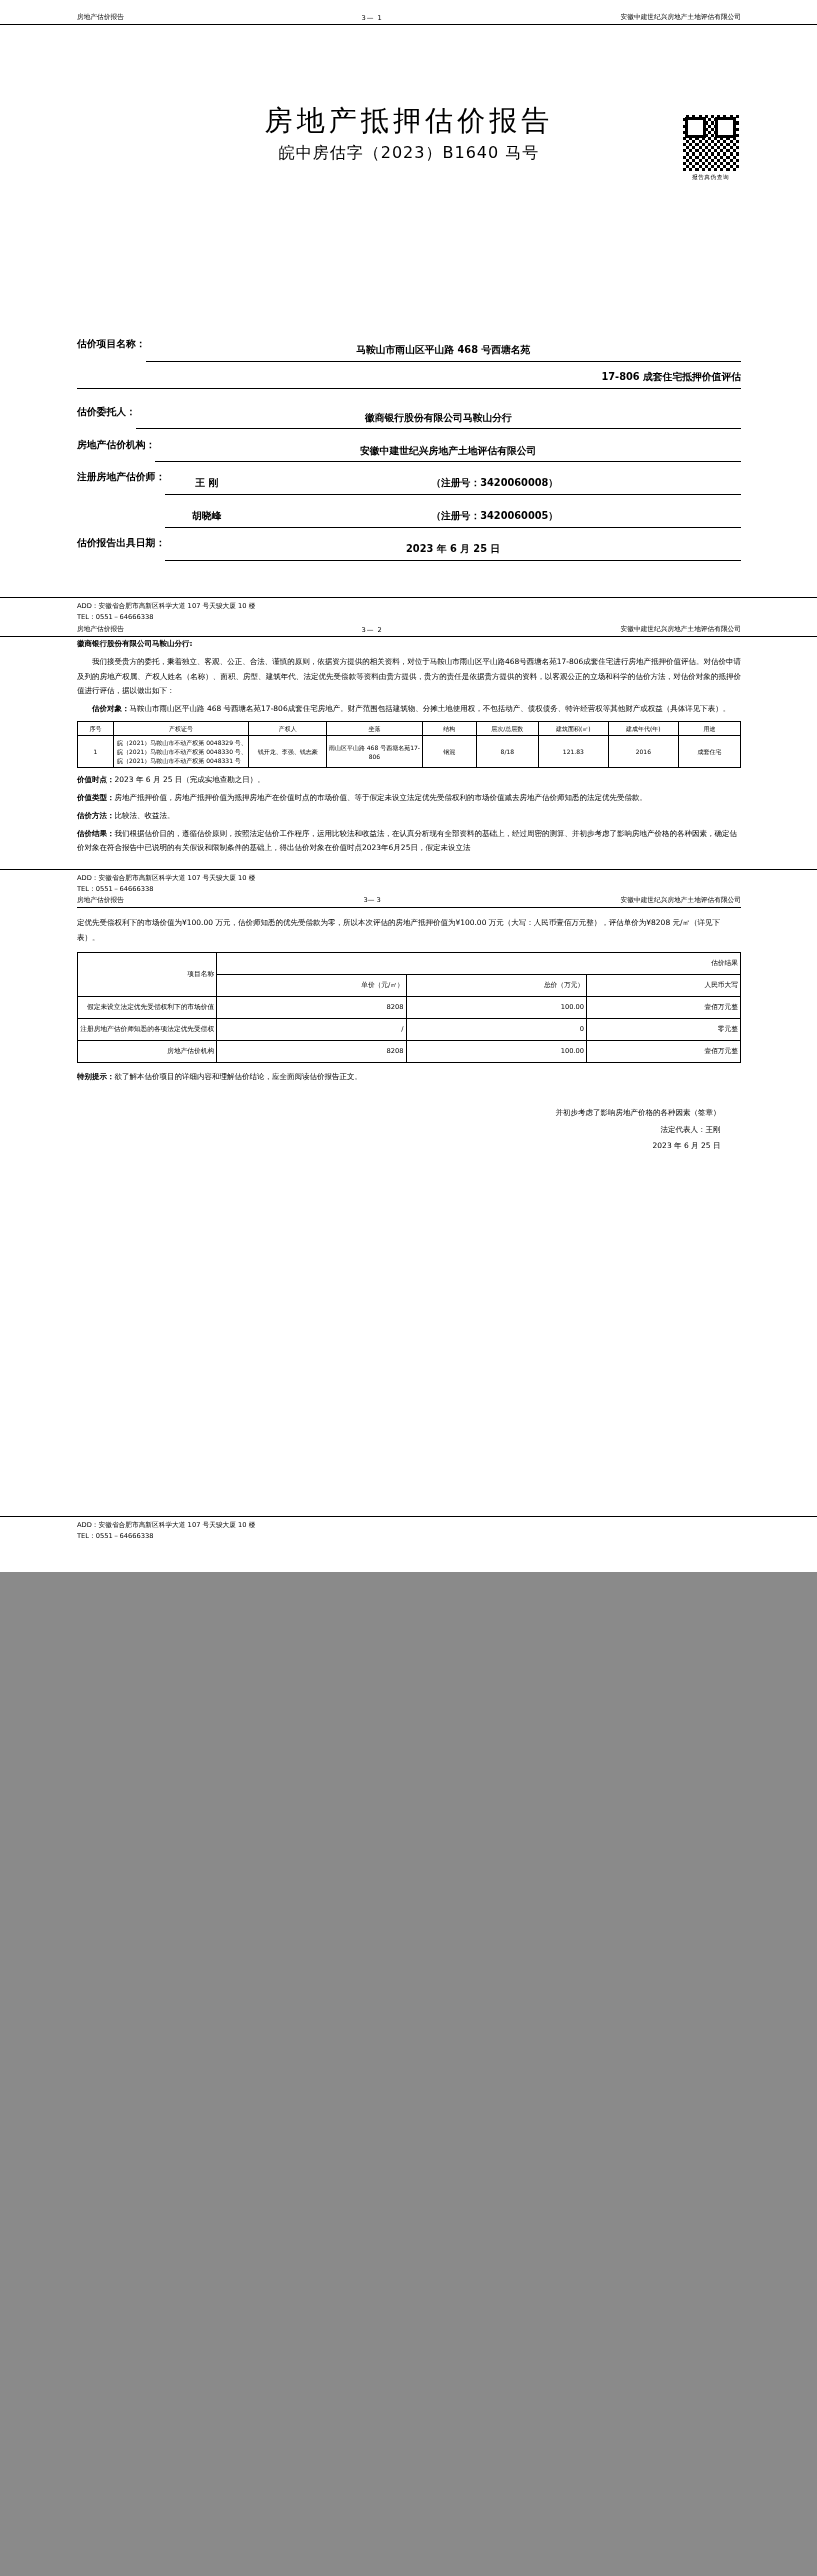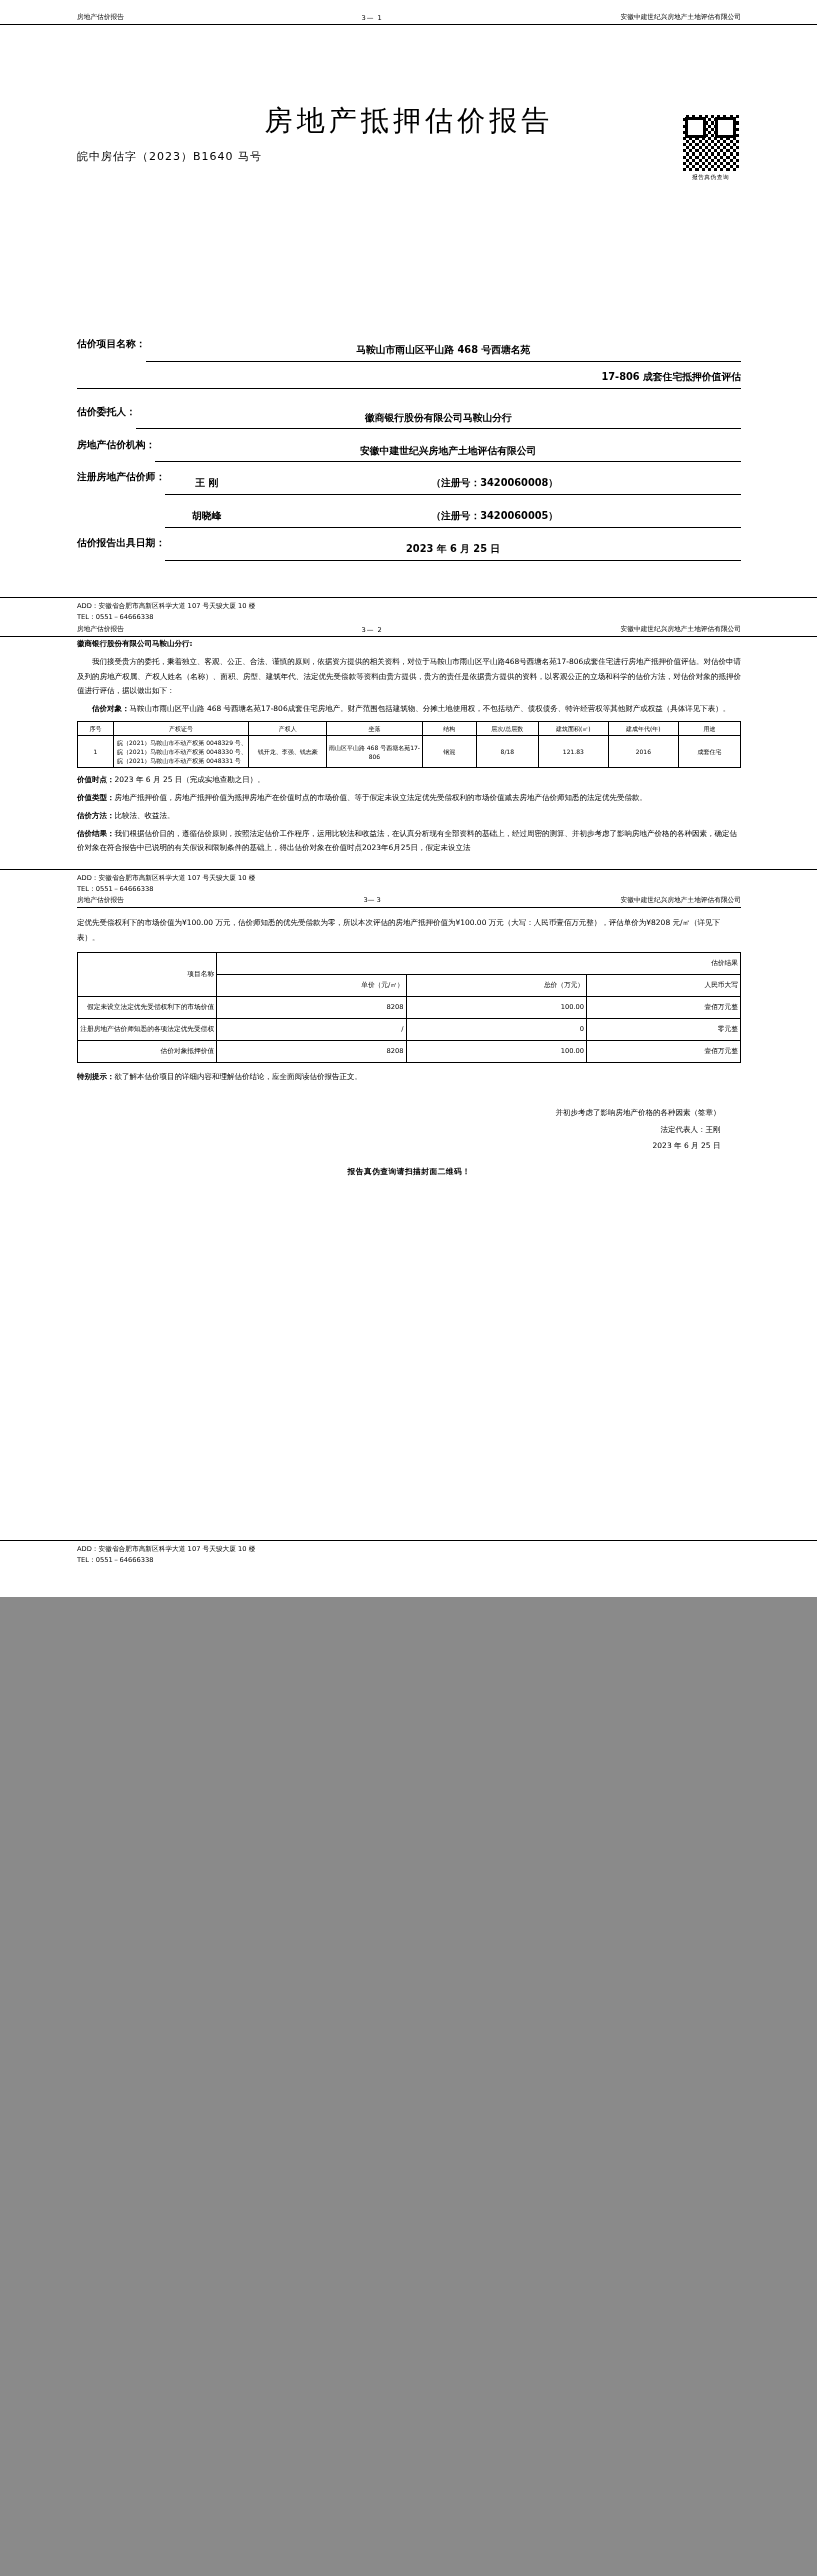--- a/index.html
+++ b/index.html
@@ -79,23 +79,23 @@
   .qr-cap { font-size: 5.7px; margin-top: 2.1px; color:#000; letter-spacing:0.5px;}
   .cover-title {
     text-align: center;
     font-size: 28px;
     font-weight: normal;
     letter-spacing: 4.1px;
     margin-top: 77px;
     font-family: "DejaVu Sans", "Liberation Sans", sans-serif;
   }
   .cover-sub {
-    text-align: left;
-    font-size: 11px;
-    margin-top: 9px;
+    text-align: center;
+    font-size: 16px;
+    margin-top: 3px;
     letter-spacing: 1px;
   }
   .cover-fields {
     margin-top: 170px;
     font-size: 9.8px;
     line-height: 2.0;
   }
   .fld-row { display: flex; align-items: flex-start; margin-bottom: 5.2px; }
   .fld-label { white-space: nowrap; font-weight: bold; }
   .fld-val {
@@ -350,38 +350,37 @@
               <td>100.00</td>
               <td>壹佰万元整</td>
             </tr>
             <tr>
               <td>注册房地产估价师知悉的各项法定优先受偿权</td>
               <td>/</td>
               <td>0</td>
               <td>零元整</td>
             </tr>
             <tr>
-              <td>估价对象抵押价值</td>
+              <td>房地产估价机构</td>
               <td>8208</td>
               <td>100.00</td>
               <td>壹佰万元整</td>
             </tr>
           </tbody>
         </table>
 
         <div class="p0" style="margin-top:7.2px">
           <span class="b">特别提示：</span><span>欲了解本估价项目的详细内容和理解估价结论，应全面阅读估价报告正文。</span>
         </div>
 
         <div class="sign-block">
           <div>并初步考虑了影响房地产价格的各种因素（签章）</div>
           <div>法定代表人：王刚</div>
           <div>2023 年 6 月 25 日</div>
         </div>
-        <div class="sign-center">报告真伪查询请扫描封面二维码！</div>
 
         <div class="tail-space"></div>
       </div>
 
       <div class="foot-final">
         <div>ADD：安徽省合肥市高新区科学大道 107 号天骏大厦 10 楼</div>
         <div>TEL：0551－64666338</div>
       </div>
       <div style="height:31px"></div>
     </div>

